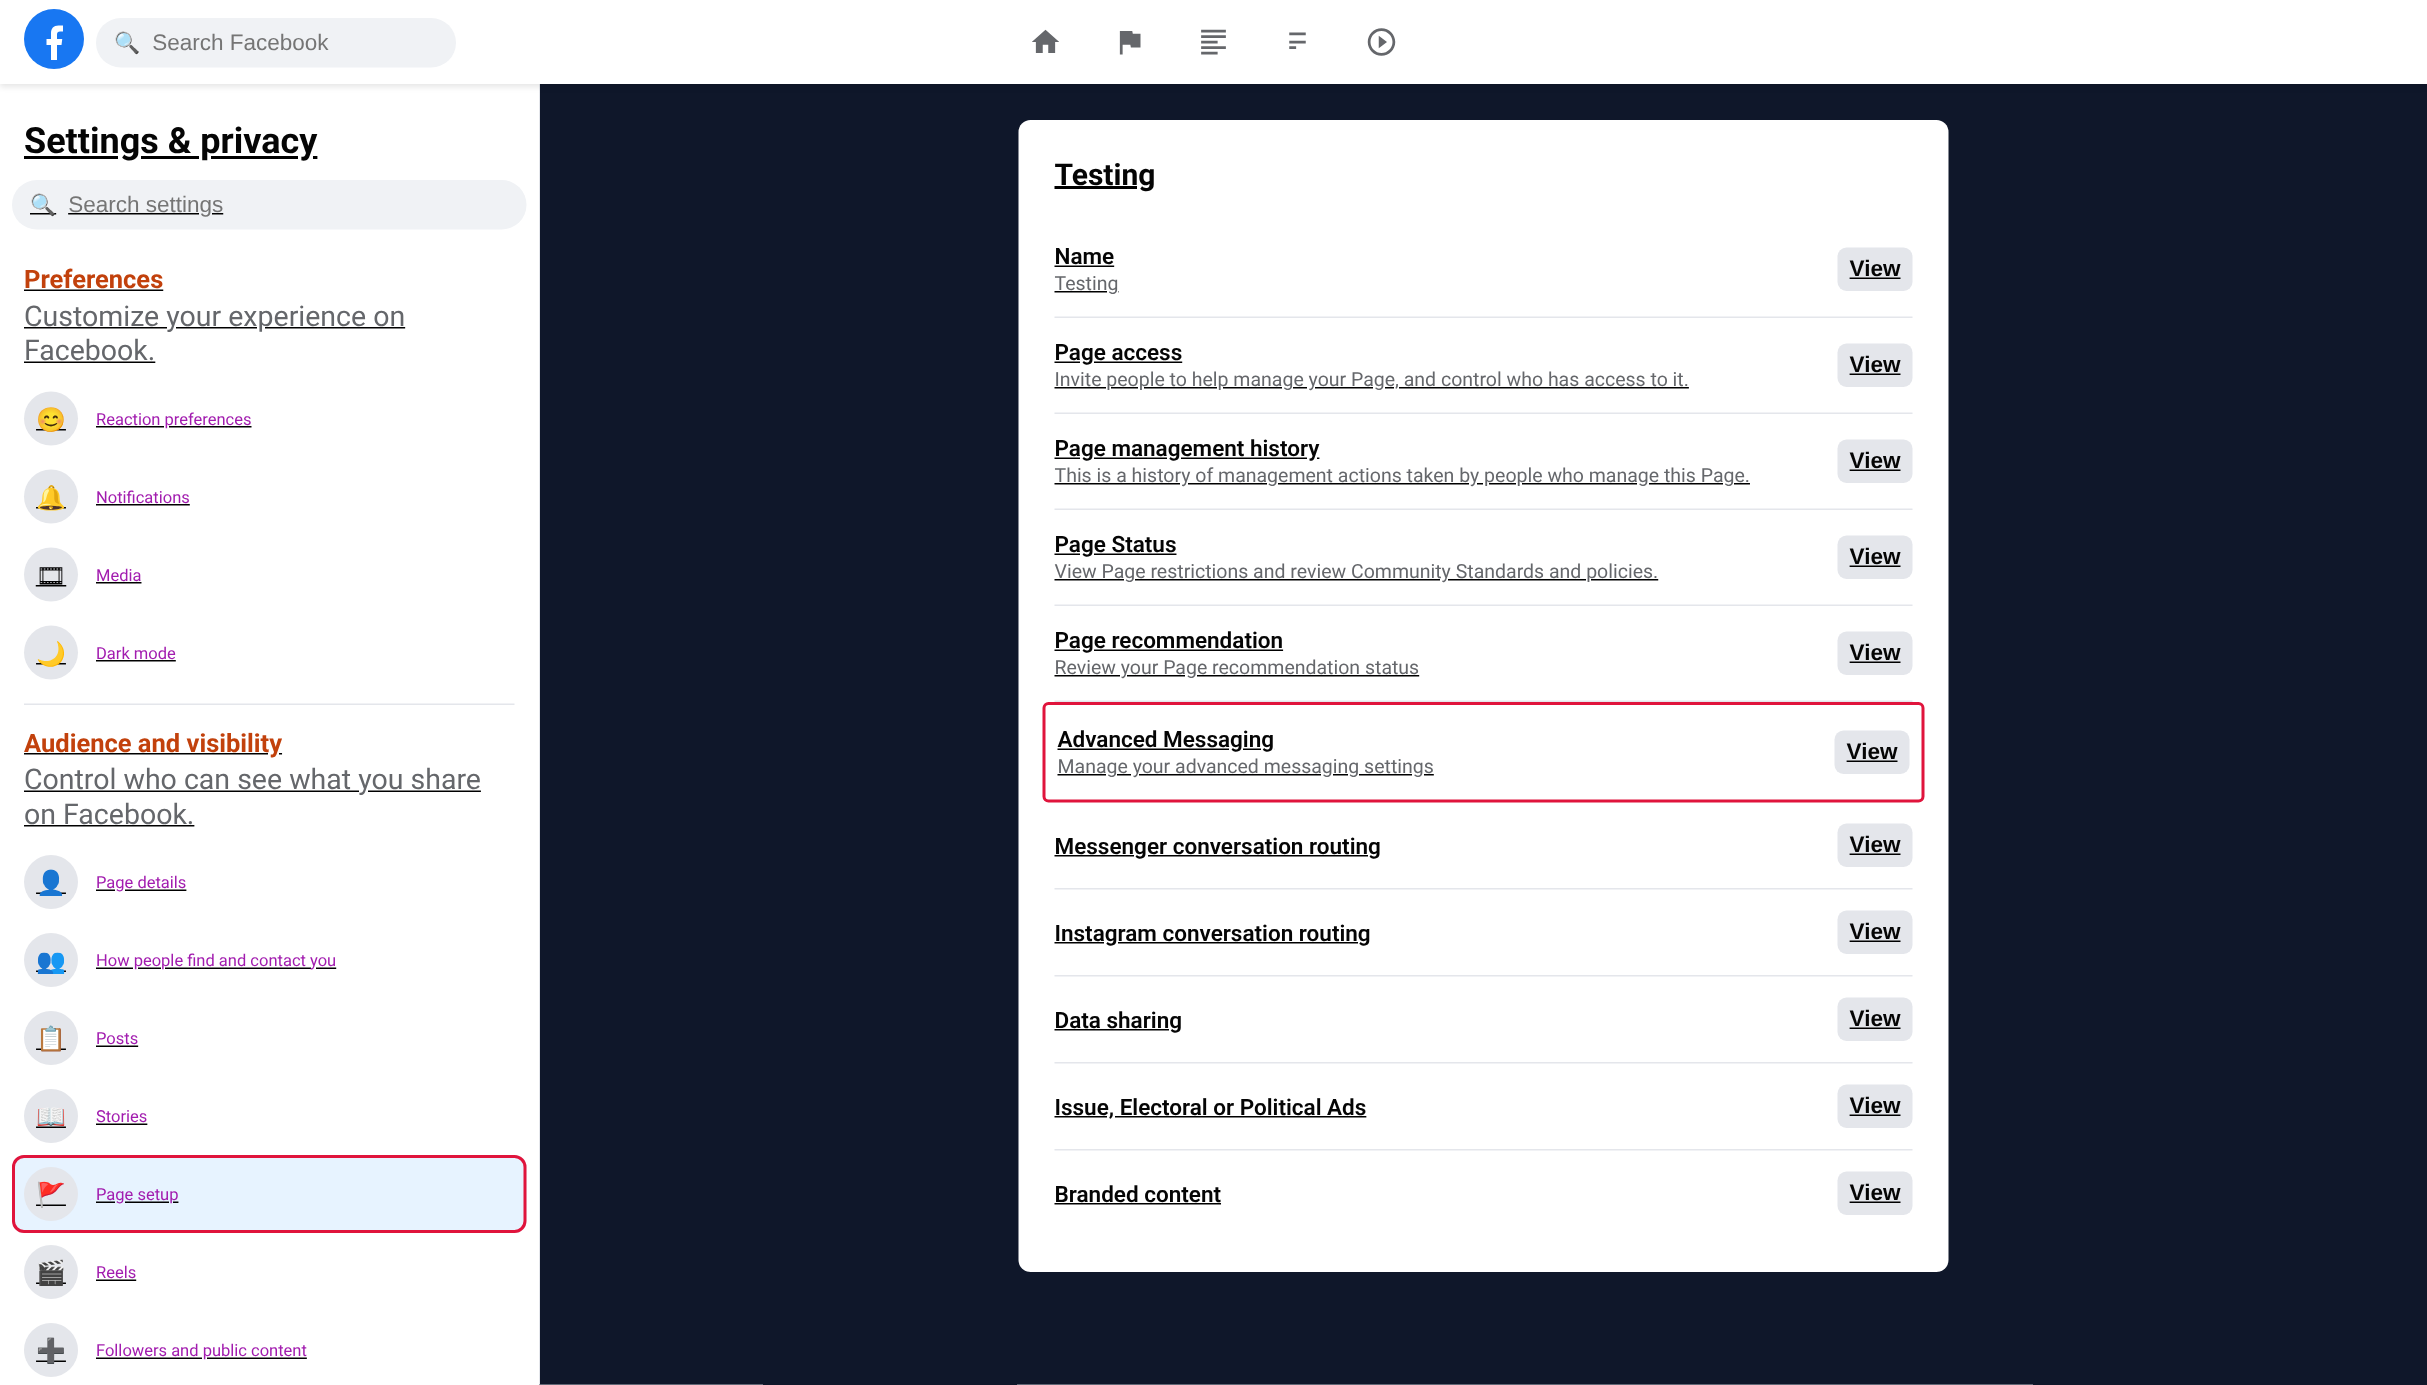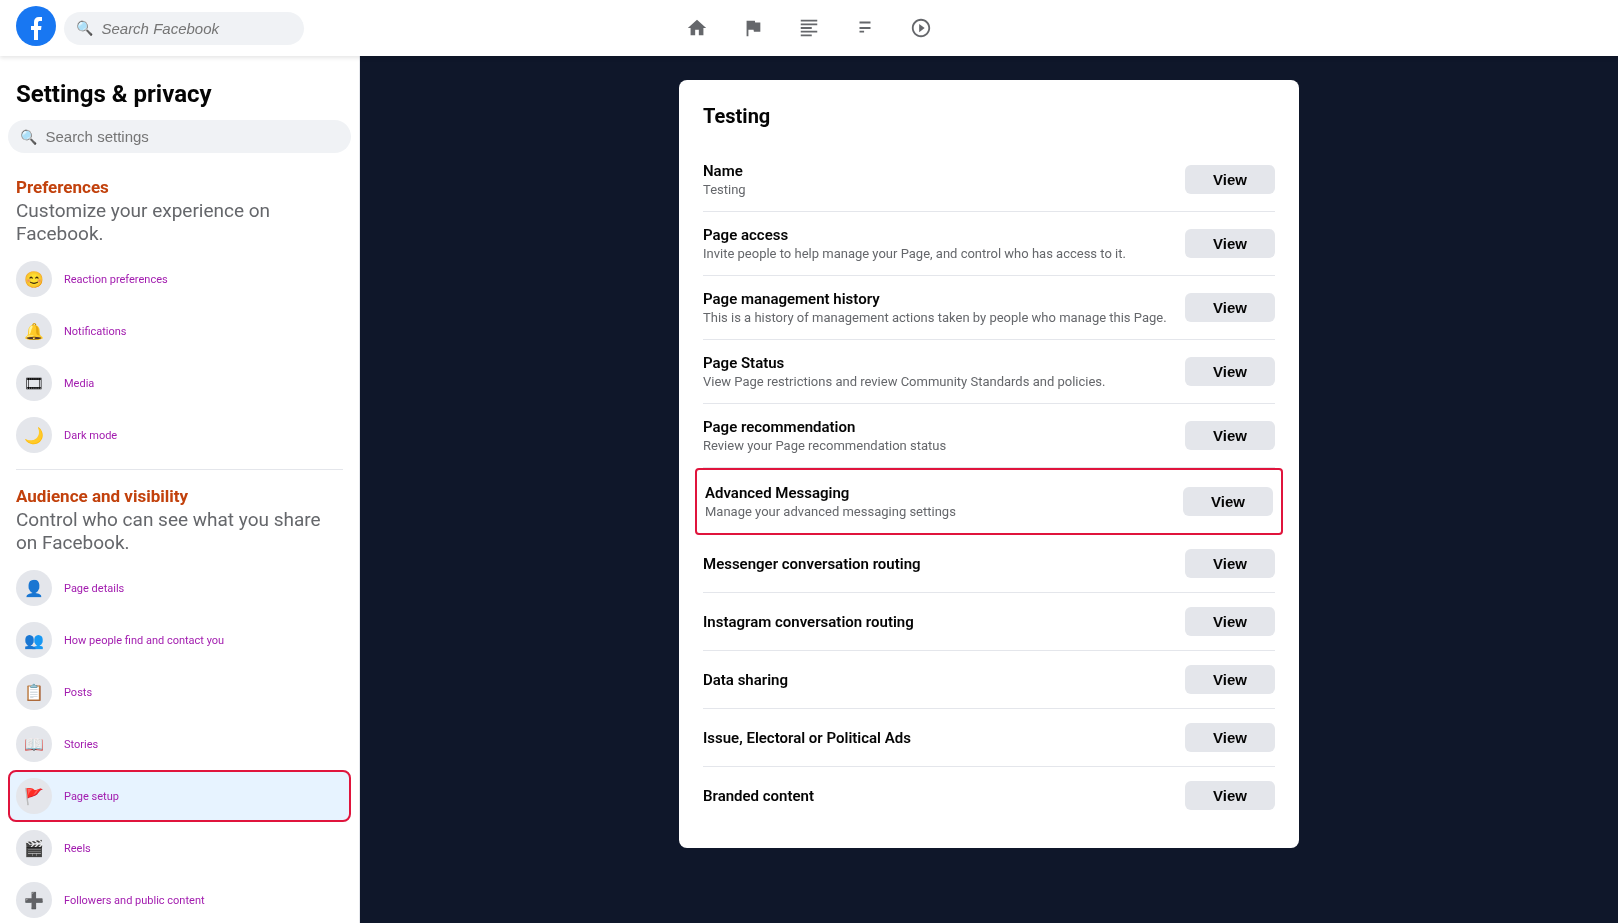--- a/index.html
+++ b/index.html
@@ -43,21 +43,20 @@
       margin-right: 8px;
       font-size: 14px;
     }
     .nav-search input {
       background: transparent;
       border: none;
       outline: none;
       font-size: 15px;
       color: #b91c1c;
       width: 100%;
-      font-style: italic;
     }
     .nav-center {
       position: absolute;
       left: 50%;
       transform: translateX(-50%);
       display: flex;
       gap: 8px;
     }
     .nav-icon-btn {
       width: 48px;
@@ -71,20 +70,21 @@
       justify-content: center;
       color: #65676b;
       font-size: 20px;
     }
 
     
     .main-layout {
       display: flex;
       flex: 1;
       overflow: hidden;
+      text-decoration: underline;
     }
 
     
     .sidebar {
       width: 360px;
       background: #fff;
       overflow-y: auto;
       padding: 16px 8px;
       flex-shrink: 0;
       border-right: 1px solid #e4e6eb;
@@ -202,21 +202,21 @@
     }
     .settings-row-desc {
       font-size: 13px;
       color: #65676b;
       margin-top: 2px;
     }
     .view-btn {
       background: #e4e6eb;
       border: none;
       border-radius: 6px;
-      padding: 6px 28px;
+      padding: 6px 8px;
       font-size: 15px;
       font-weight: 600;
       color: #050505;
       cursor: pointer;
       flex-shrink: 0;
       margin-left: 16px;
     }
   </style>
 </head>
 <body>

